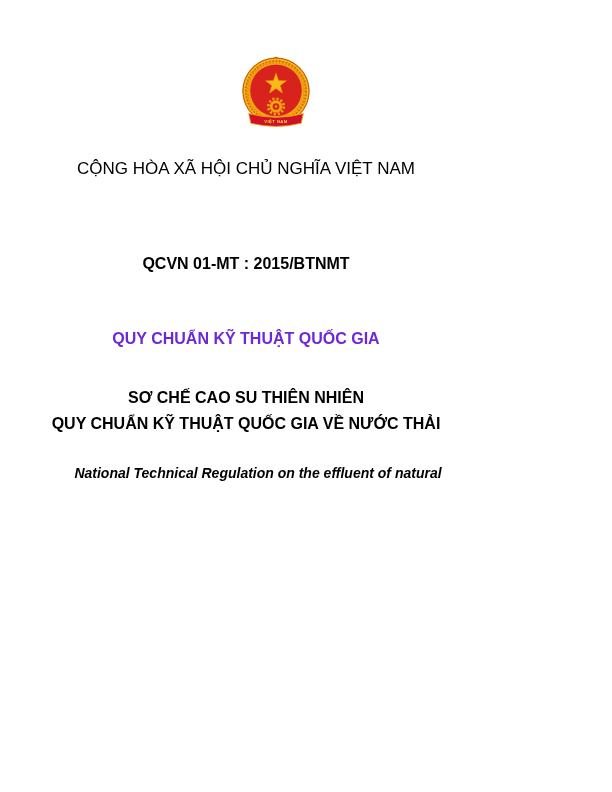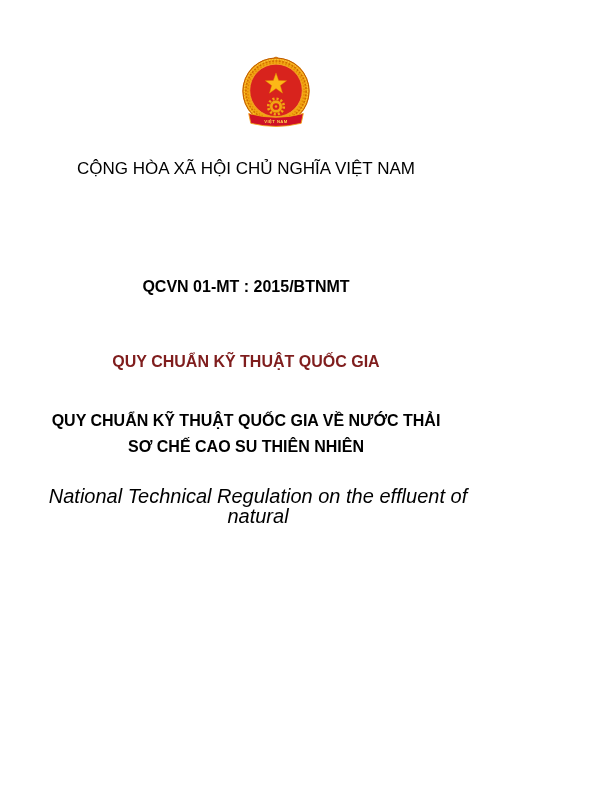--- a/index.html
+++ b/index.html
@@ -25,39 +25,39 @@
     display: inline-block;
     transform: translateX(30px); 
   }
   .line { text-align: center; white-space: pre-wrap; }
   .motto {
     margin-top: 30px;
     font-size: 17px; line-height: 20px;
     font-weight: normal;
   }
   .code {
-    margin-top: 98px;
+    margin-top: 75px;
     font-size: 16px; line-height: 20px;
     font-weight: bold;
   }
   .title-red {
     margin-top: 55px;
     font-size: 16px; line-height: 20px;
     font-weight: bold;
-    color: #7f1d1d;
+    color: #6d28d9;
   }
   .title-vi {
     margin-top: 36px;
     font-size: 16px; line-height: 26px;
     font-weight: bold;
   }
   .title-en {
     margin-top: 26px;
-    font-size: 20px; line-height: 20px;
-    font-weight: normal; font-style: italic; margin-left: 24px;
+    font-size: 14px; line-height: 20px;
+    font-weight: bold; font-style: italic; margin-left: 24px;
   }
   .footer-line {
     margin-top: 166px;
     font-size: 13px; line-height: 16px;
     font-weight: normal;
   }
   .emblem-banner-label {
     font-family: "Liberation Sans", sans-serif;
     font-weight: bold;
     font-size: 6px;
@@ -97,22 +97,22 @@
     </svg>
   </div>
 
   <div class="line motto">CỘNG HÒA XÃ HỘI CHỦ NGHĨA VIỆT NAM</div>
 
   <div class="line code">QCVN 01-MT : 2015/BTNMT</div>
 
   <div class="line title-red">QUY CHUẨN KỸ THUẬT QUỐC GIA</div>
 
   <div class="title-vi">
+    <div class="line">SƠ CHẾ CAO SU THIÊN NHIÊN</div>
     <div class="line">QUY CHUẨN KỸ THUẬT QUỐC GIA VỀ NƯỚC THẢI</div>
-    <div class="line">SƠ CHẾ CAO SU THIÊN NHIÊN</div>
   </div>
 
   <div class="title-en">
     <div class="line">National Technical Regulation on the effluent of natural</div>
   </div>
 
 
 </div>
 
 </body></html>

